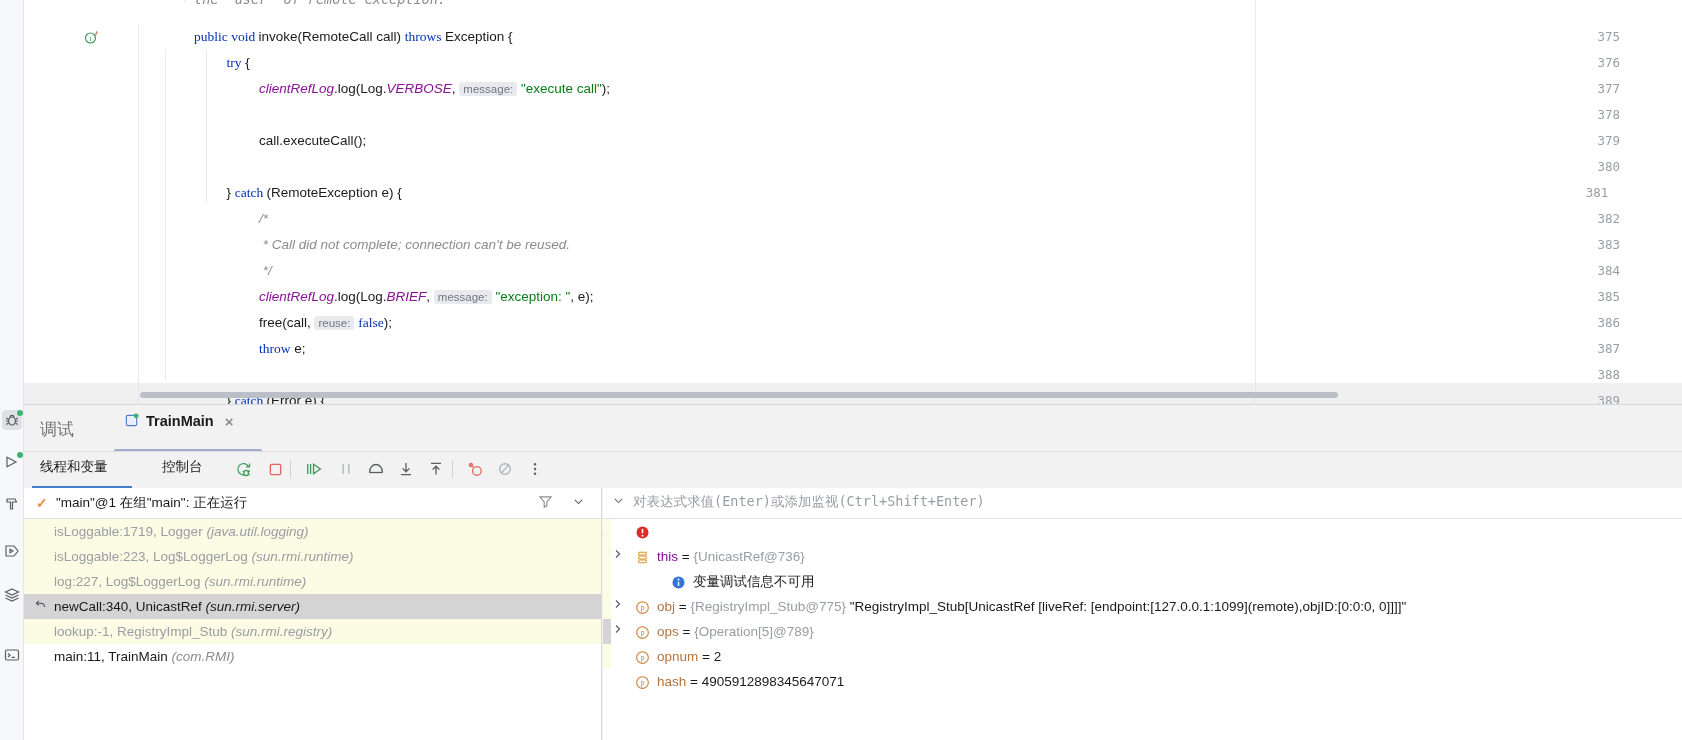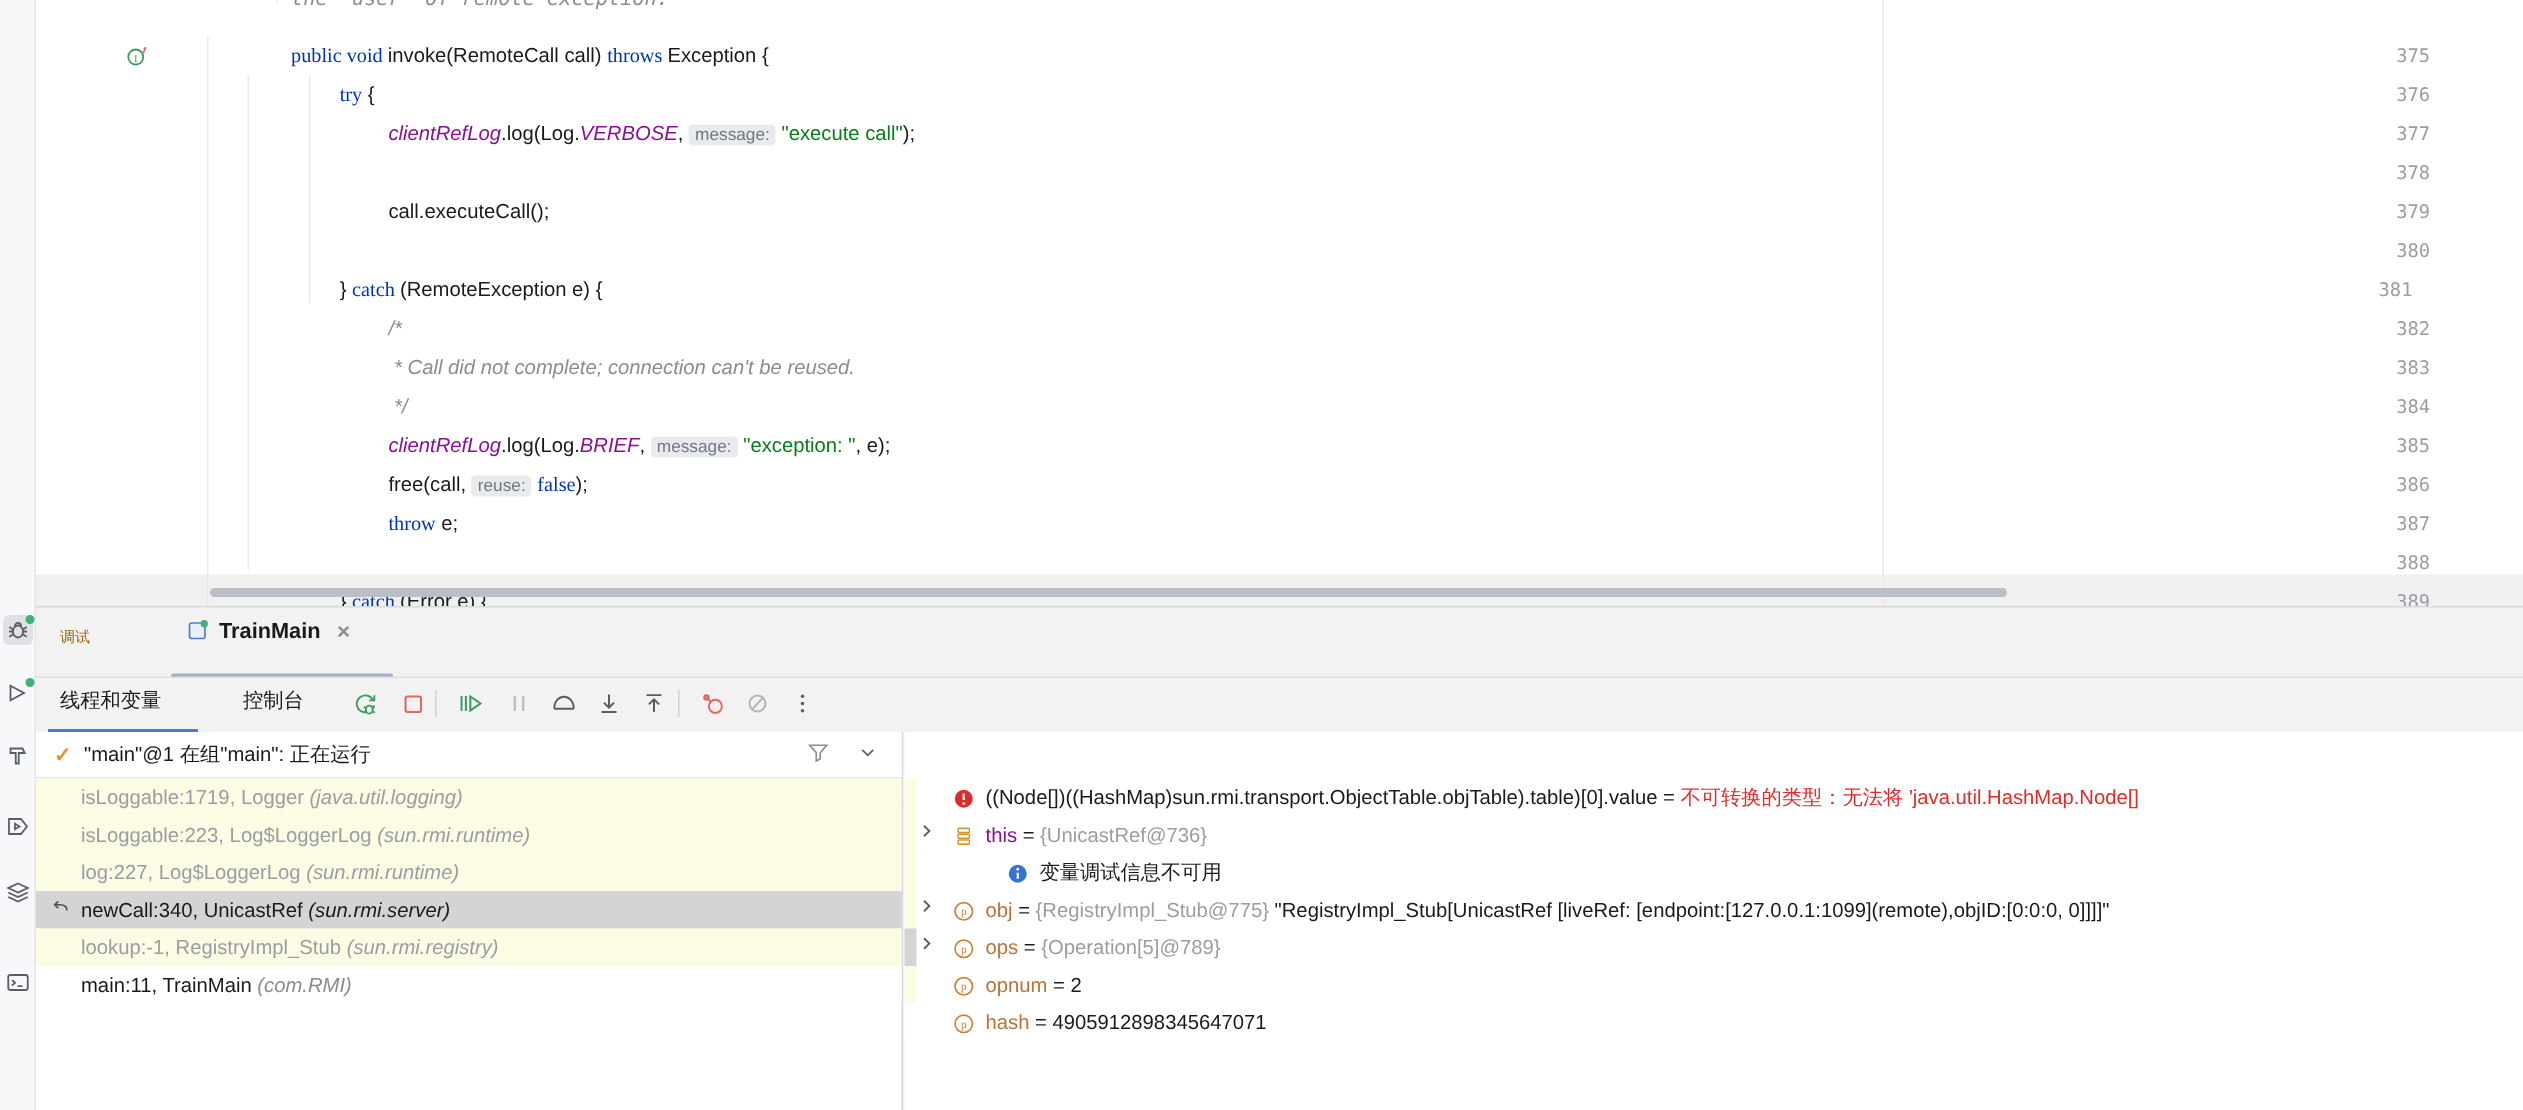--- a/index.html
+++ b/index.html
@@ -65,21 +65,21 @@
   .hscroll-track{position:absolute;left:108px;right:0;height:6px;background:transparent;}
 
   
   .dbg{
     position:absolute;left:24px;top:404px;right:0;bottom:0;
     background:#f2f2f3;border-top:1px solid #d6d8dc;box-sizing:border-box;
   }
   
   .tabstrip{position:absolute;left:0;top:0;right:0;height:48px;}
   .tabstrip-label{
-    position:absolute;left:16px;top:13px;font-size:10px;color:#a16207;
+    position:absolute;left:16px;top:13px;font-size:17px;color:#737373;
   }
   .runtab{
     position:absolute;left:90px;top:8px;height:38px;
     display:flex;align-items:flex-start;gap:7px;padding:0 10px;
     box-sizing:border-box;cursor:default;font-weight:bold;
   }
   .runtab .tabname{font-size:14.5px;color:#1a1a1a;}
   .tabclose{color:#8b8e94;font-size:15px;margin-left:4px;}
   .tab-underline{position:absolute;left:90px;top:44px;width:148px;height:3px;background:#a3accb;border-radius:2px;}
   .strip-line{position:absolute;left:0;right:0;top:46px;height:1px;background:#dcdee1;}
@@ -372,28 +372,35 @@
           <div class="frame-row sel-frame" style="top: 106px;"><span class="retico"><svg width="13" height="13" viewBox="0 0 16 16" fill="none" stroke="#4a4d53" stroke-width="1.3">
                 <path d="M13 11c0-3-2.4-4.6-5.6-4.6H3.6"></path>
                 <path d="M6 3.6 3 6.4l3 2.8"></path>
               </svg></span><span class="nm">newCall:340, UnicastRef </span><span class="pkg">(sun.rmi.server)</span></div>
           <div class="frame-row lib" style="top: 131px;"><span class="nm">lookup:-1, RegistryImpl_Stub </span><span class="pkg">(sun.rmi.registry)</span></div>
           <div class="frame-row usr" style="top: 156px;"><span class="nm">main:11, TrainMain </span><span class="pkg">(com.RMI)</span></div>
         </div>
     </div>
 
     <div class="vars">
+      <div class="watchbar">
+        <span class="watch-chev">
+          <svg width="13" height="13" viewBox="0 0 16 16" fill="none" stroke="#6b6e74" stroke-width="1.4">
+              <path d="M3.5 6 8 10.5 12.5 6"></path>
+            </svg>
+        </span>
+        <span class="watch-ph">对表达式求值(Enter)或添加监视(Ctrl+Shift+Enter)</span>
+      </div>
       <div id="vars-host">
           <div class="vrow" style="top: 31px;">
             <span class="vicon"><svg width="15" height="15" viewBox="0 0 16 16">
                 <circle cx="8" cy="8" r="6.4" fill="#e02b2b"></circle>
                 <path d="M8 4.2v4.6" stroke="#fff" stroke-width="1.6"></path>
                 <circle cx="8" cy="11.4" r="1" fill="#fff"></circle>
               </svg></span>
-            <span class="vlabel"><span class="vstr">((Node[])((HashMap)sun.rmi.transport.ObjectTable.objTable).table)[0].value</span><span class="veq"> = </span><span class="verr">不可转换的类型：无法将 'java.util.HashMap.Node[]</span></span>
             <span class="warnbar" style="background: rgb(252, 251, 227);"></span>
           </div>
           <div class="vrow" style="top: 56px;">
             <span class="vtoggle"><svg width="10" height="12" viewBox="0 0 10 12" fill="none" stroke="#5a5d63" stroke-width="1.2">
                 <path d="M3 2.5 6.6 6 3 9.5"></path>
               </svg></span>
             <span class="vicon"><svg width="15" height="15" viewBox="0 0 16 16" fill="none" stroke="#d89a2e" stroke-width="1.1">
                 <rect x="4" y="2.4" width="8" height="3" rx="0.6"></rect>
                 <rect x="4" y="6.5" width="8" height="3" rx="0.6"></rect>
                 <rect x="4" y="10.6" width="8" height="3" rx="0.6"></rect>

